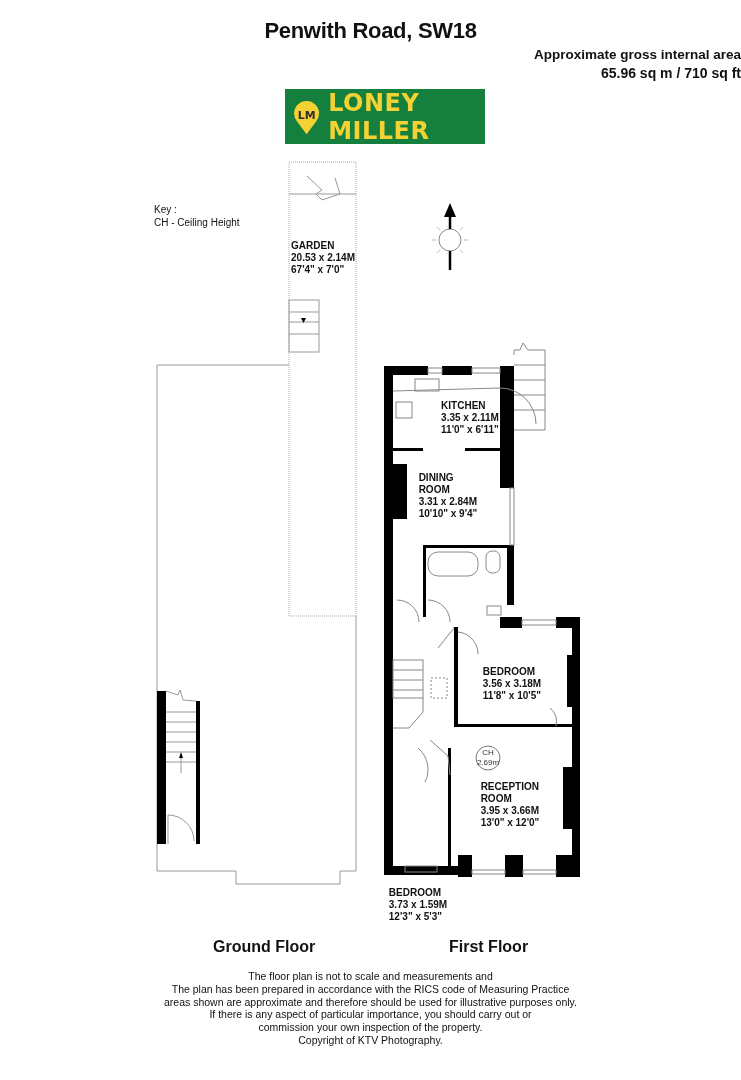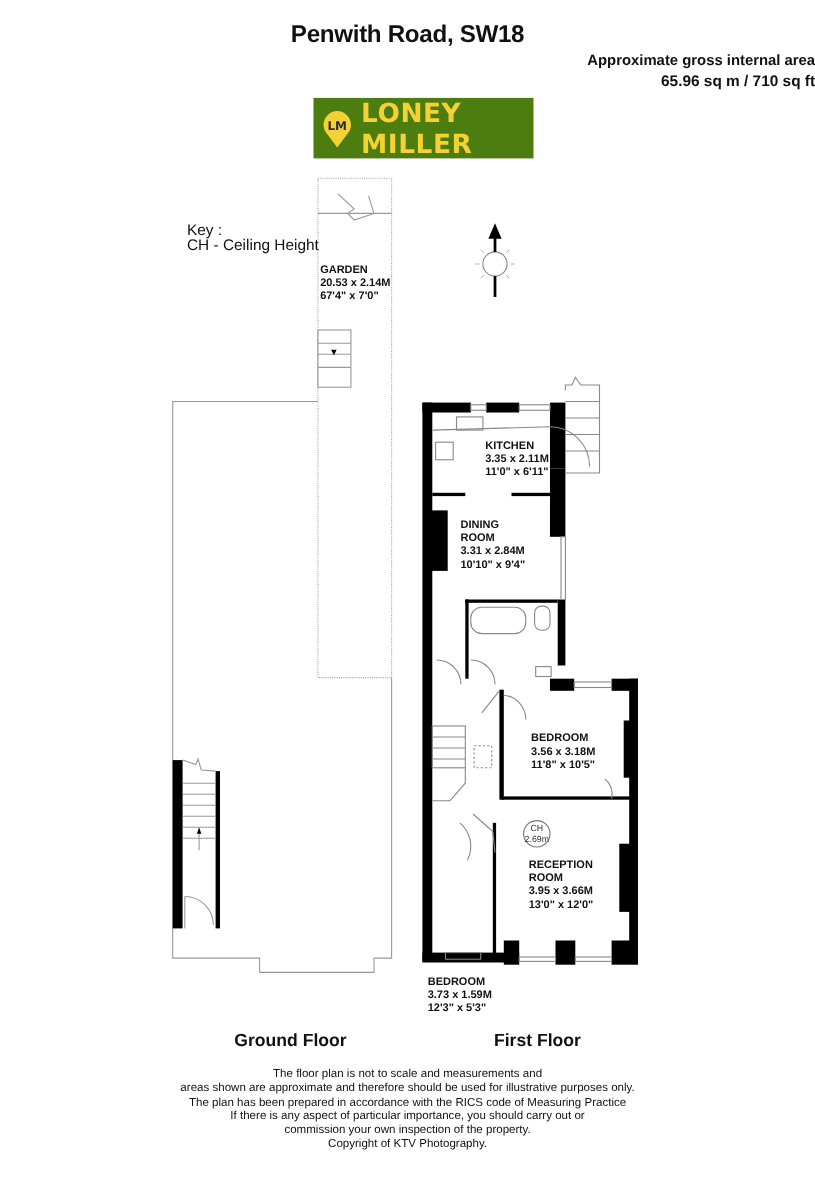--- a/index.html
+++ b/index.html
@@ -1,22 +1,22 @@
 <!DOCTYPE html>
 <html><head>
 <meta charset="utf-8">
 <style>
   html,body{margin:0;padding:0;background:#fff;}
   body{width:741px;height:1080px;position:relative;overflow:hidden;font-family:"Liberation Sans",sans-serif;color:#111;}
   .abs{position:absolute;}
   .title{left:0;width:741px;top:18px;text-align:center;font-weight:bold;font-size:22px;letter-spacing:-0.3px;}
   .sub{left:0;width:741px;text-align:right;font-weight:bold;font-size:13.5px;}
-  .logo{left:285px;top:89px;width:200px;height:55px;background:#4d7c0f;display:flex;align-items:center;}
+  .logo{left:285px;top:89px;width:200px;height:55px;background:#15803d;display:flex;align-items:center;}
   .logo-text{color:#f4d233;font-weight:bold;font-size:24px;letter-spacing:0.5px;margin-left:6px;font-family:"DejaVu Sans",sans-serif;}
-  .key{left:170px;top:203px;font-size:14px;line-height:13px;}
+  .key{left:154px;top:203px;font-size:10px;line-height:13px;}
   svg.plan{position:absolute;left:0;top:0;}
   .rl{font-weight:bold;font-size:10px;line-height:12px;position:absolute;transform:translateX(-50%);white-space:nowrap;}
   .floor{font-weight:bold;font-size:16px;position:absolute;}
   .disc{left:0;width:741px;top:970px;text-align:center;font-size:10.5px;line-height:12.8px;}
 </style>
 </head>
 <body>
 
 <div class="abs title">Penwith Road, SW18</div>
 <div class="abs sub" style="top:47px">Approximate gross internal area</div>
@@ -188,18 +188,18 @@
   <div>BEDROOM</div>
     <div>3.73 x 1.59M</div>
     <div>12'3" x 5'3"</div>
 </div>
 
 <div class="floor" style="left:213px;top:938px">Ground Floor</div>
 <div class="floor" style="left:449px;top:938px">First Floor</div>
 
 <div class="abs disc">
   <div>The floor plan is not to scale and measurements and</div>
+  <div>The plan has been prepared in accordance with the RICS code of Measuring Practice</div>
   <div>areas shown are approximate and therefore should be used for illustrative purposes only.</div>
-  <div>The plan has been prepared in accordance with the RICS code of Measuring Practice</div>
   <div>If there is any aspect of particular importance, you should carry out or</div>
   <div>commission your own inspection of the property.</div>
   <div>Copyright of KTV Photography.</div>
 </div>
 
 </body></html>

